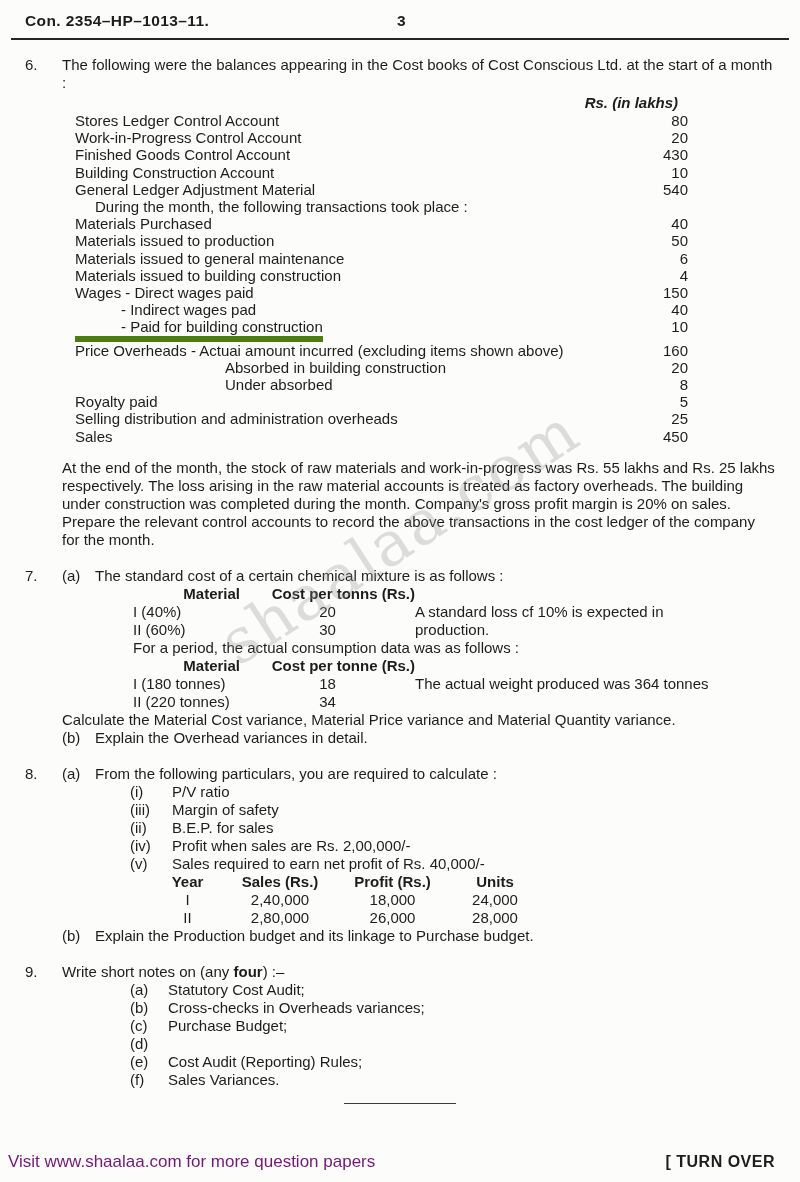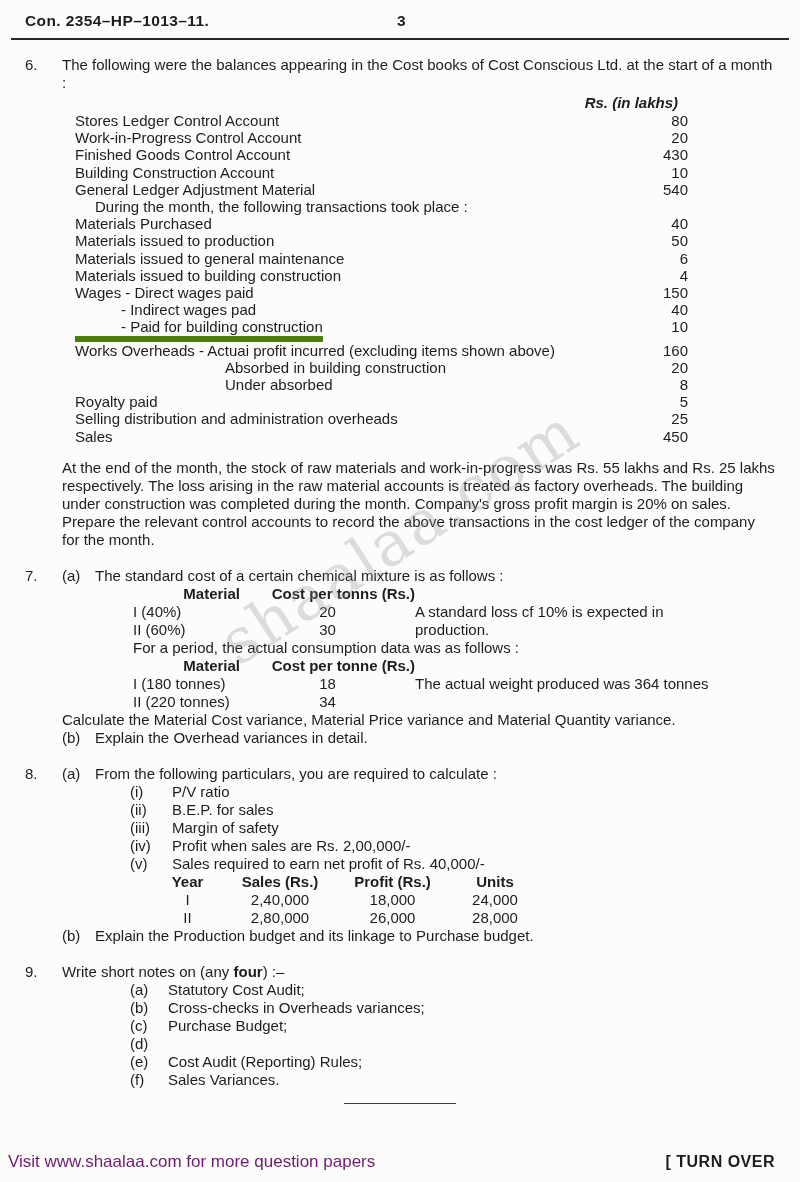--- a/index.html
+++ b/index.html
@@ -135,21 +135,21 @@
           </div>
         <div class="lrow">
             <span class="lab i2">- Indirect wages pad</span>
             <span class="val">40</span>
           </div>
         <div class="lrow">
             <span class="lab i2 u-line">- Paid for building construction</span>
             <span class="val">10</span>
           </div>
         <div class="lrow">
-            <span class="lab">Works Overheads - Actuai profit incurred (excluding items shown above)</span>
+            <span class="lab">Price Overheads - Actuai amount incurred (excluding items shown above)</span>
             <span class="val">160</span>
           </div>
         <div class="lrow">
             <span class="lab i3">Absorbed in building construction</span>
             <span class="val">20</span>
           </div>
         <div class="lrow">
             <span class="lab i3">Under absorbed</span>
             <span class="val">8</span>
           </div>
@@ -227,26 +227,26 @@
       <div class="sub">
         <span class="sublabel">(a)</span>
         <span class="subbody">From the following particulars, you are required to calculate :</span>
       </div>
       <div class="items">
         <div class="item">
             <span class="inum">(i)</span>
             <span>P/V ratio</span>
           </div>
         <div class="item">
+            <span class="inum">(iii)</span>
+            <span>Margin of safety</span>
+          </div>
+        <div class="item">
             <span class="inum">(ii)</span>
             <span>B.E.P. for sales</span>
-          </div>
-        <div class="item">
-            <span class="inum">(iii)</span>
-            <span>Margin of safety</span>
           </div>
         <div class="item">
             <span class="inum">(iv)</span>
             <span>Profit when sales are Rs. 2,00,000/-</span>
           </div>
         <div class="item">
             <span class="inum">(v)</span>
             <span>Sales required to earn net profit of Rs. 40,000/-</span>
           </div>
       </div>

